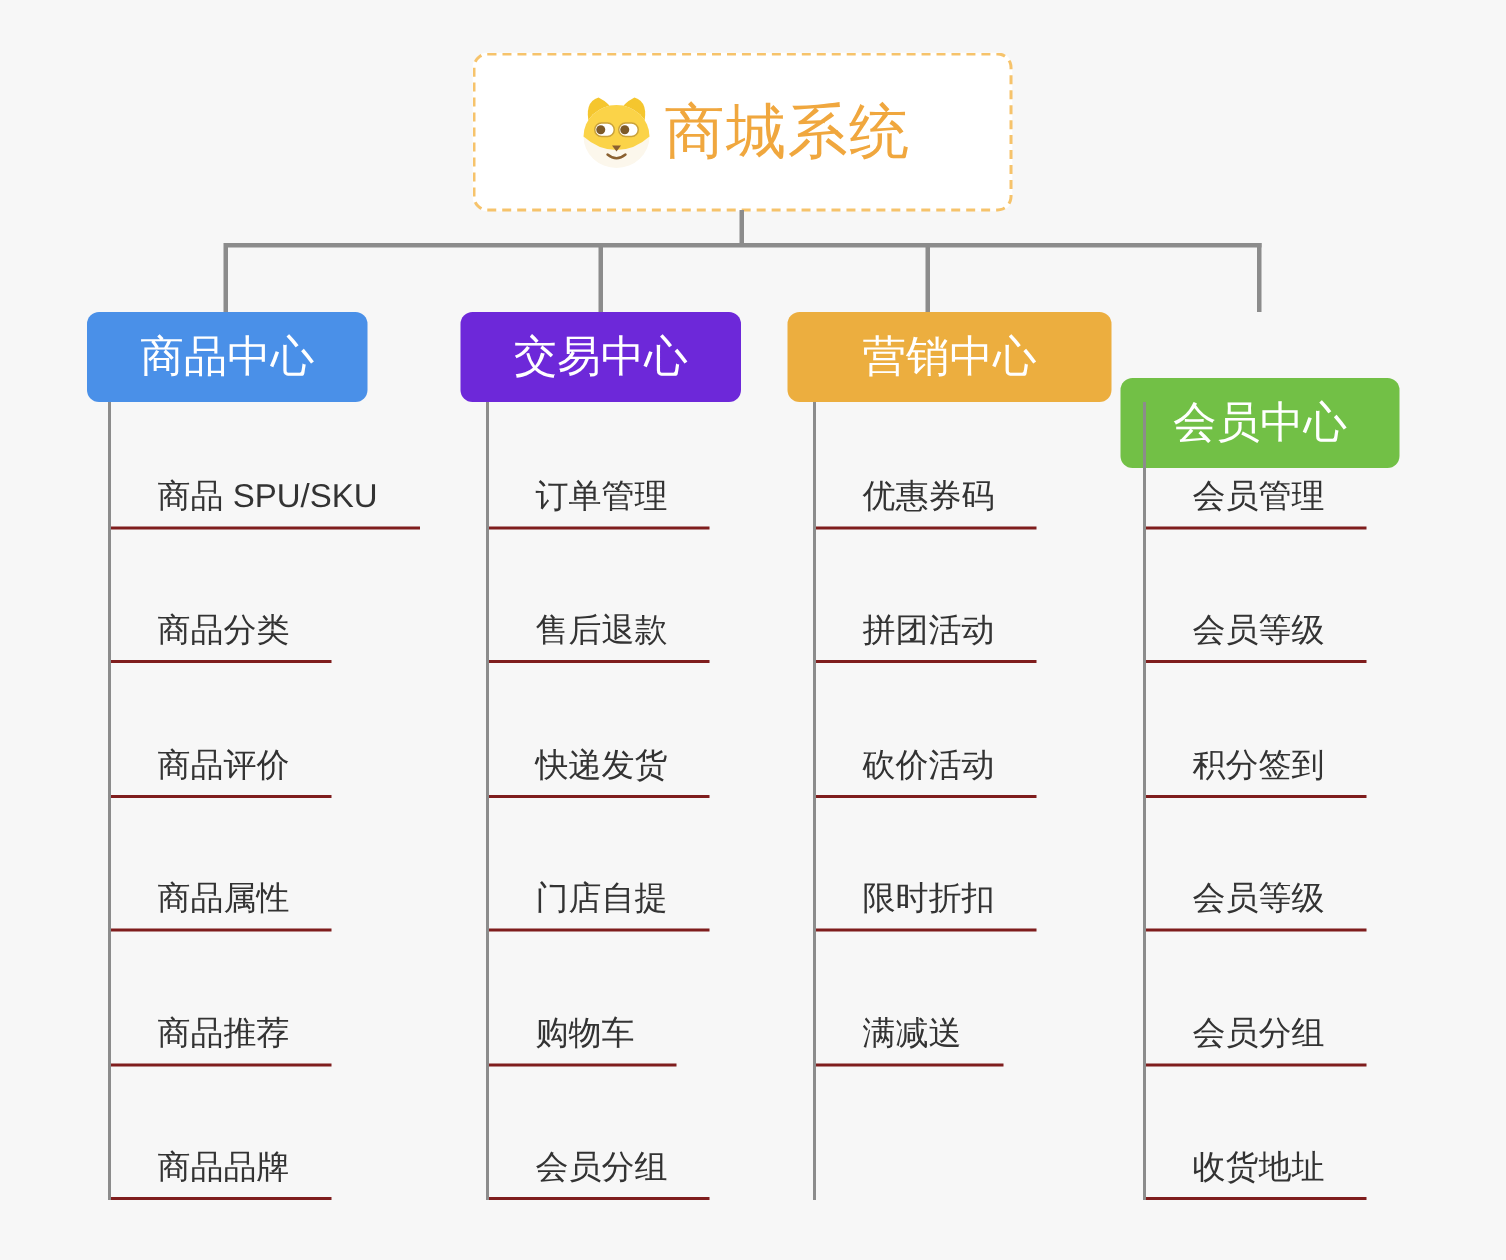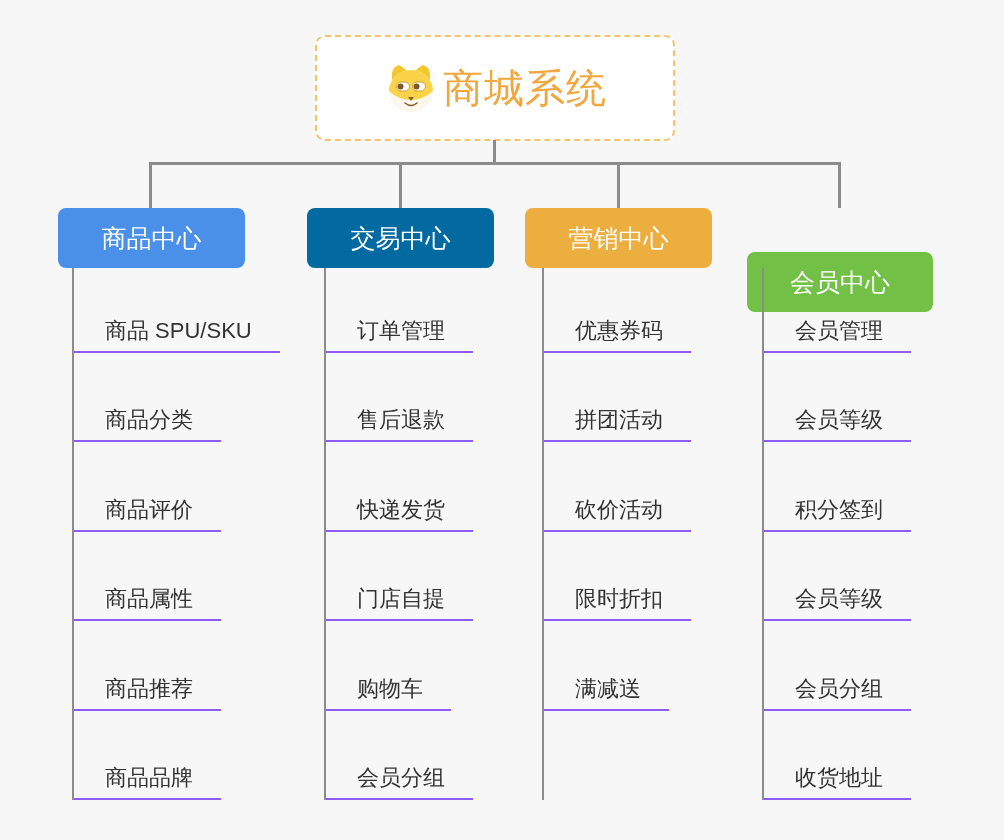--- a/index.html
+++ b/index.html
@@ -45,48 +45,48 @@
   .bus  { left: 150px; top: 162px; width: 691px; height: 3px; }
   .drop { top: 162px; width: 3px; height: 46px; }
   .d1 { left: 149px; } .d2 { left: 399px; } .d3 { left: 617px; } .d4 { left: 838px; }
 
   
   .branch {
     position: absolute;
     top: 208px; height: 60px;
     border-radius: 8px;
     color: #ffffff;
-    font-size: 25px;
+    font-size: 29px;
     display: flex;
     align-items: center;
     justify-content: center;
     cursor: pointer;
   }
   .b1 { left: 58px;  width: 187px; }
   .b2 { left: 307px; width: 187px; }
-  .b3 { left: 525px; width: 187px; }
+  .b3 { left: 525px; width: 216px; }
   .b4 { left: 747px; width: 186px; }
 
   
   .col { position: absolute; top: 268px; height: 532px; }
   .c1 { left: 72px; } .c2 { left: 324px; } .c3 { left: 542px; } .c4 { left: 762px; }
   .col::before {
     content: "";
     position: absolute;
     left: 0; top: 0;
     width: 2px; height: 100%;
     background: #8c8c8c;
   }
   .item {
     display: flex;
     align-items: flex-end;
     width: max-content;
     height: 89.4px;
     box-sizing: border-box;
-    border-bottom: 2px solid #8b5cf6;
+    border-bottom: 2px solid #7f1d1d;
     padding: 0 28px 5px 33px;
     font-size: 22px;
     color: #333333;
     white-space: nowrap;
     cursor: pointer;
   }
   .item:first-child { height: 85px; }
 </style>
 </head>
 <body>
@@ -114,21 +114,21 @@
   <div class="line stem"></div>
   <div class="line bus"></div>
   <div class="line drop d1"></div>
   <div class="line drop d2"></div>
   <div class="line drop d3"></div>
   <div class="line drop d4"></div>
 
   <div class="branch b1" style="background: rgb(74, 144, 232);">
     <span>商品中心</span>
   </div>
-  <div class="branch b2" style="background: #0369a1; text-align: center;">
+  <div class="branch b2" style="background: #6d28d9; text-align: center;">
     <span>交易中心</span>
   </div>
   <div class="branch b3" style="background: rgb(236, 174, 63);">
     <span>营销中心</span>
   </div>
   <div class="branch b4" style="background: rgb(114, 192, 70); margin-top: 44px;">
     <span>会员中心</span>
   </div>
 
   <div class="col c1">

